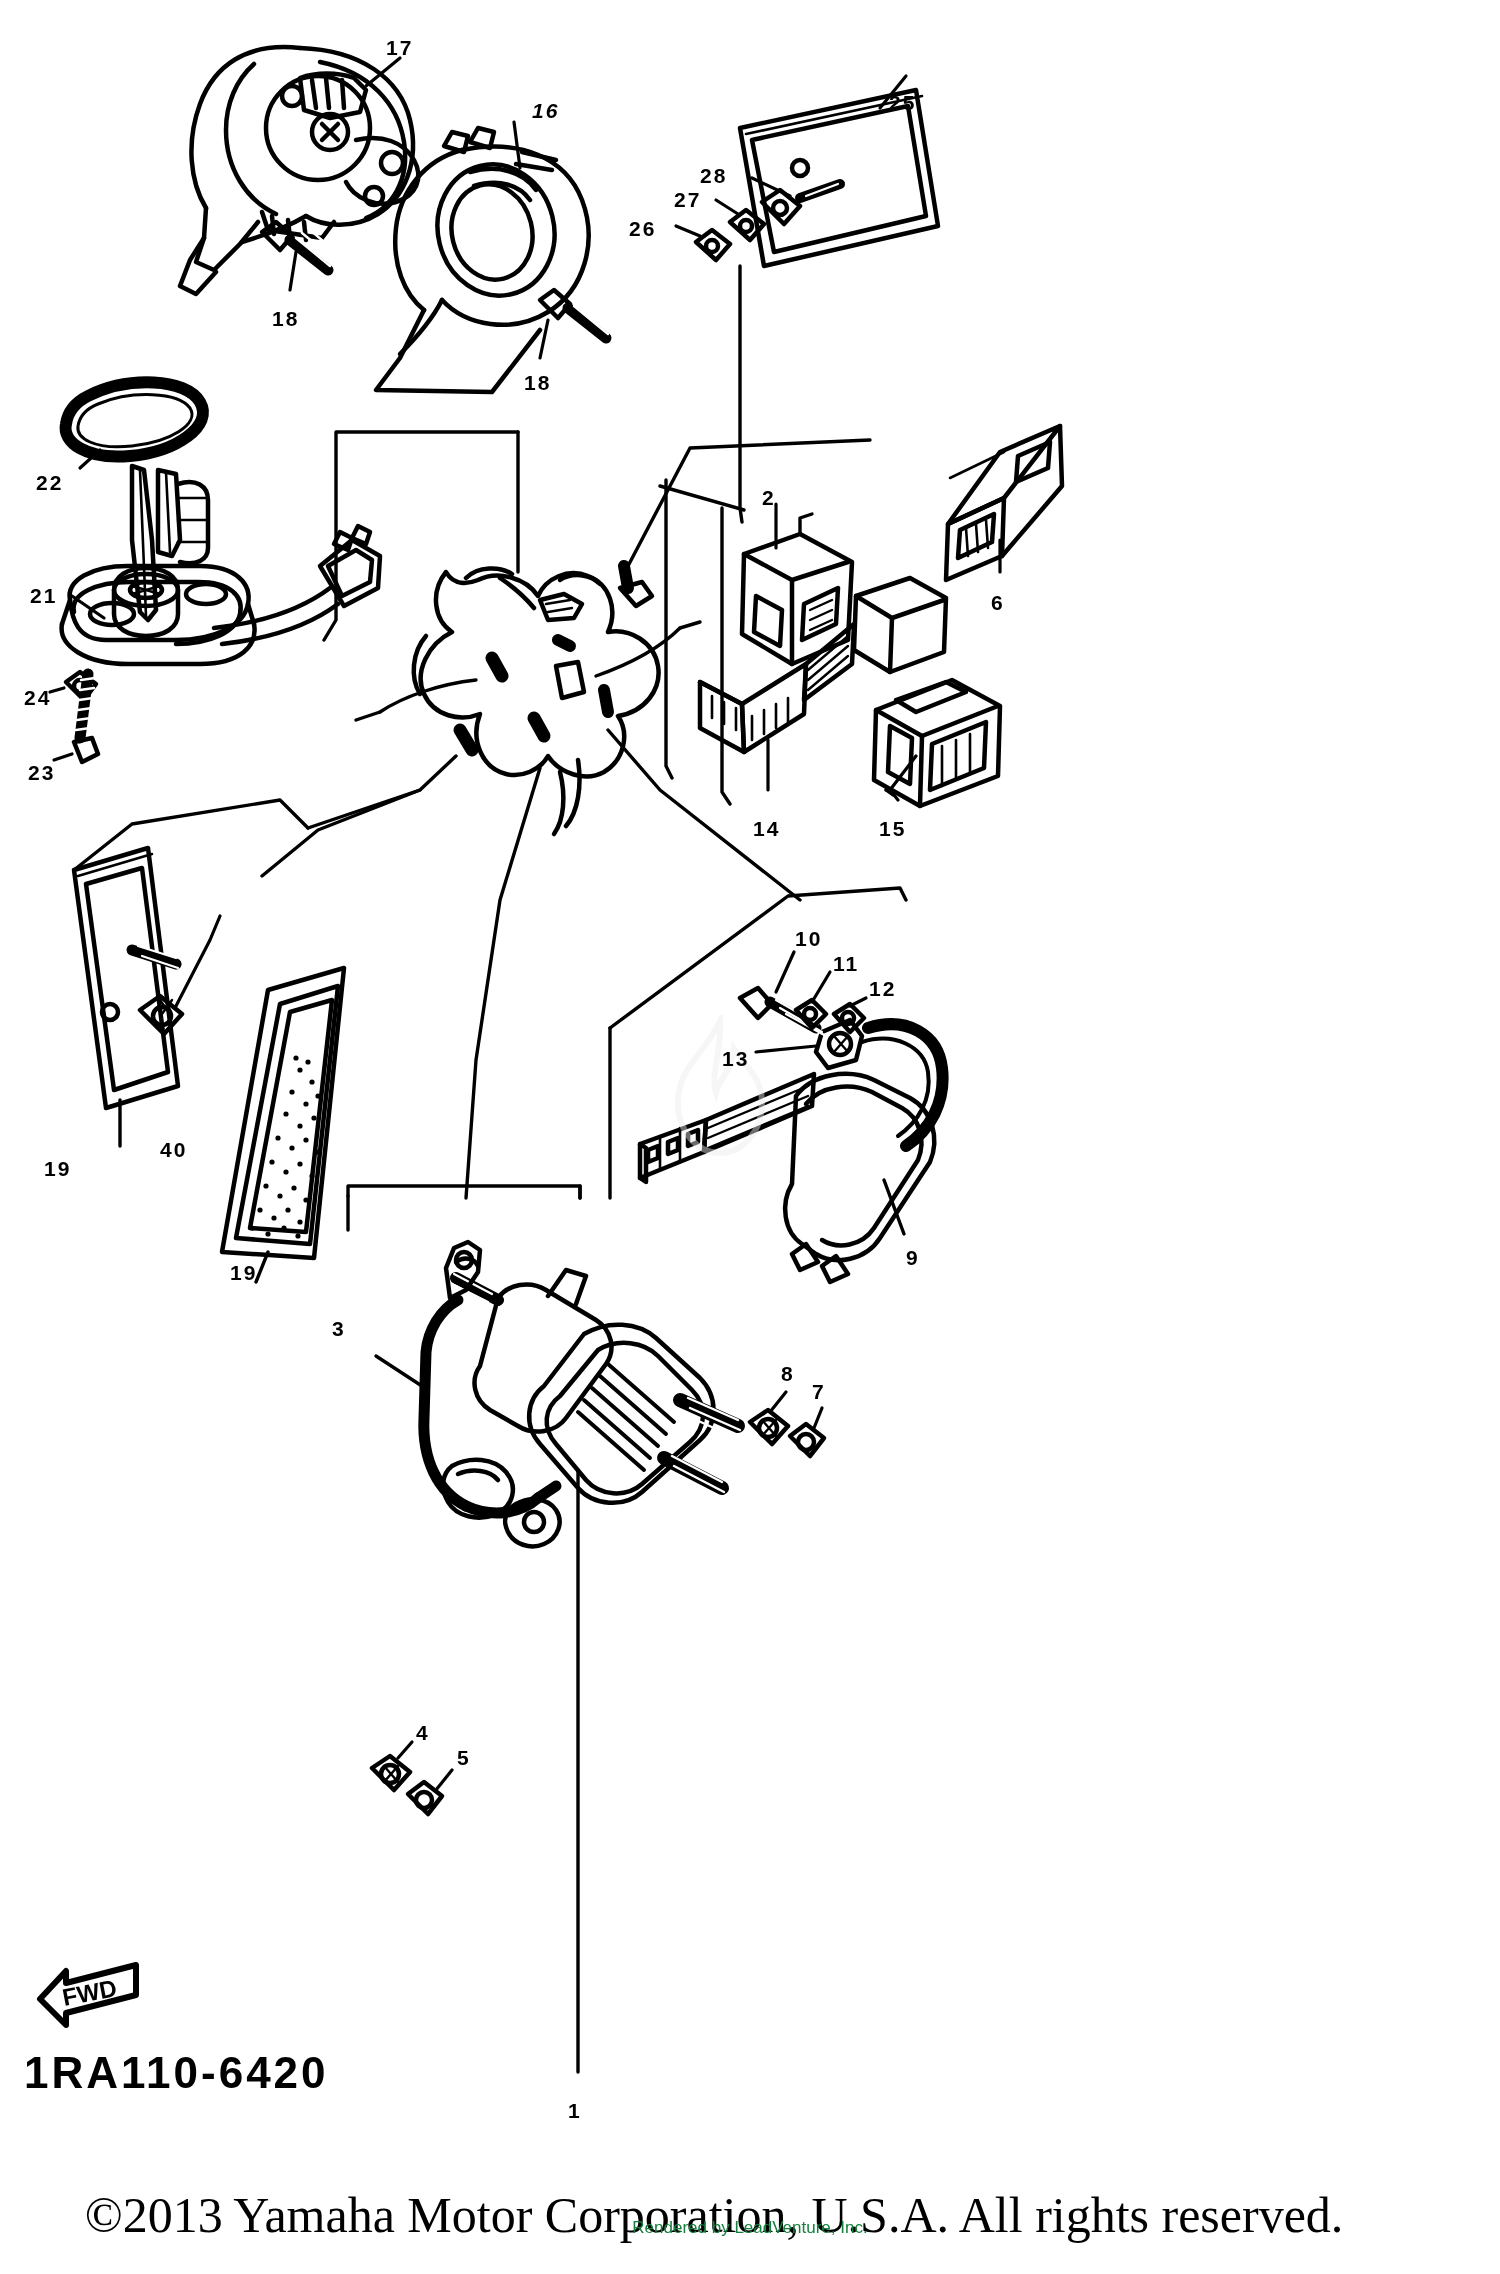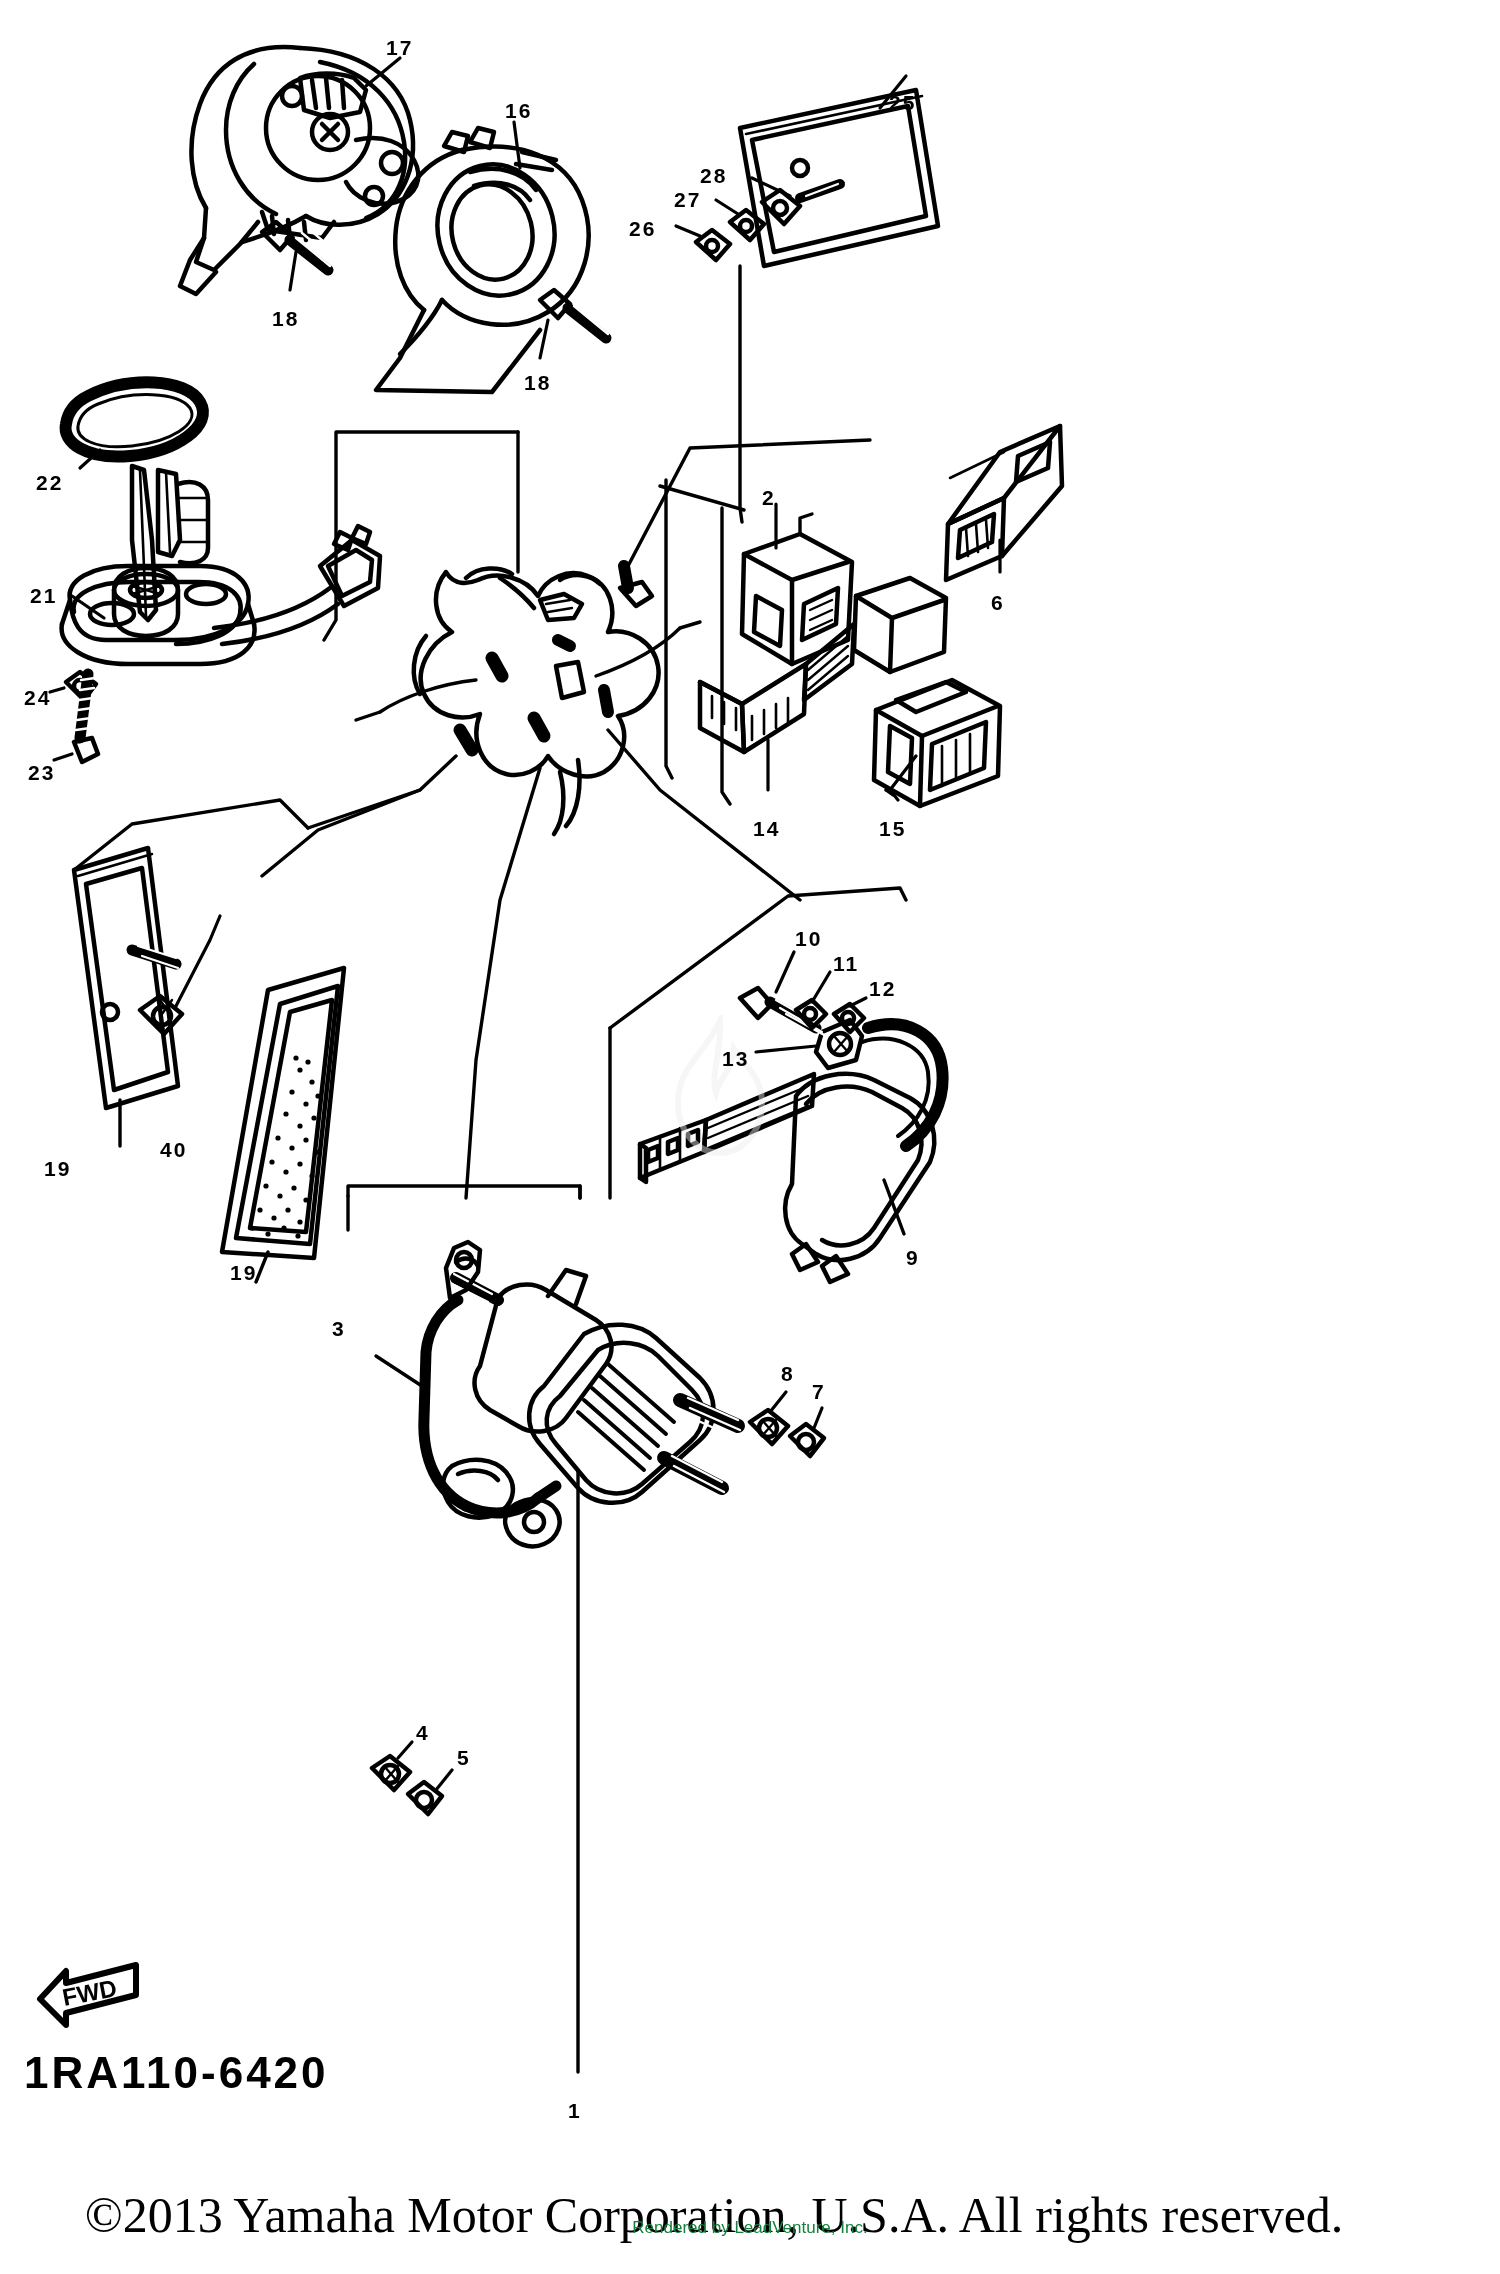--- a/index.html
+++ b/index.html
@@ -530,21 +530,21 @@
     <span class="callout" style="left:991px;top:592px;">6</span>
     <span class="callout" style="left:812px;top:1381px;">7</span>
     <span class="callout" style="left:781px;top:1363px;">8</span>
     <span class="callout" style="left:906px;top:1247px;">9</span>
     <span class="callout" style="left:795px;top:928px;">10</span>
     <span class="callout" style="left:833px;top:953px;">11</span>
     <span class="callout" style="left:869px;top:978px;">12</span>
     <span class="callout" style="left:722px;top:1048px;">13</span>
     <span class="callout" style="left:753px;top:818px;">14</span>
     <span class="callout" style="left:879px;top:818px;">15</span>
-    <span class="callout" style="left:505px;top:100px;">16</span>
+    <span class="callout" style="left:532px;top:100px;font-style:italic;">16</span>
     <span class="callout" style="left:386px;top:37px;">17</span>
     <span class="callout" style="left:272px;top:308px;">18</span>
     <span class="callout" style="left:44px;top:1158px;">19</span>
     <span class="callout" style="left:160px;top:1139px;">40</span>
     <span class="callout" style="left:30px;top:585px;">21</span>
     <span class="callout" style="left:36px;top:472px;">22</span>
     <span class="callout" style="left:28px;top:762px;">23</span>
     <span class="callout" style="left:24px;top:687px;">24</span>
     <span class="callout" style="left:889px;top:92px;">25</span>
     <span class="callout" style="left:629px;top:218px;">26</span>

